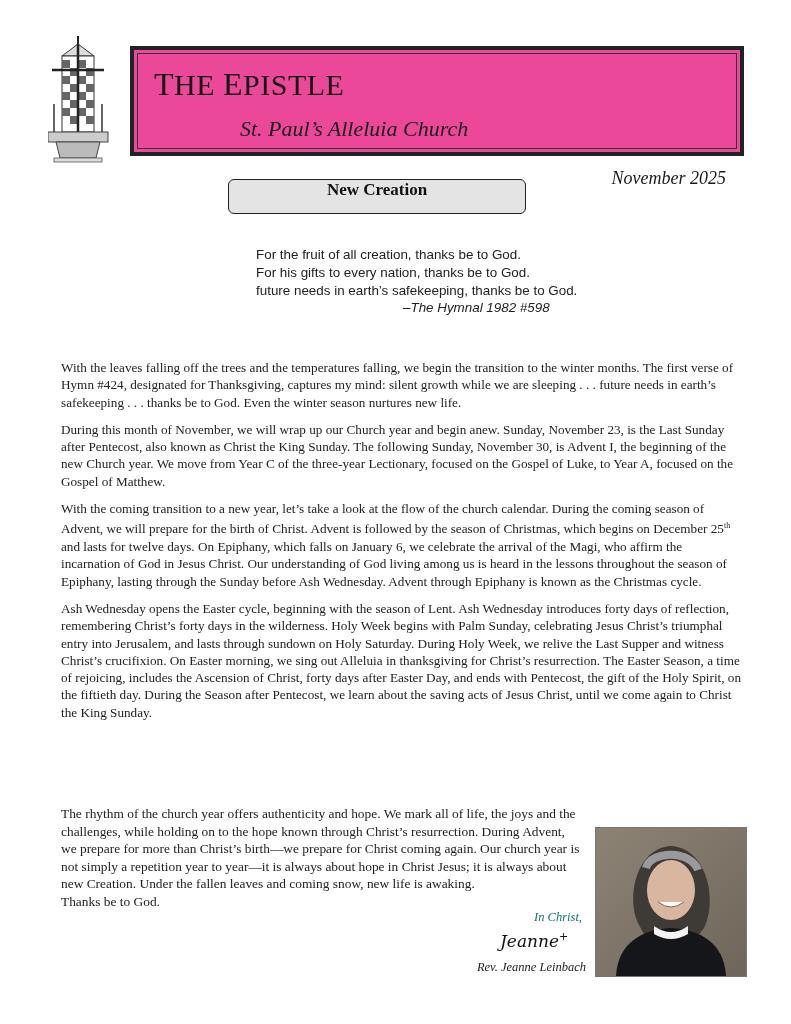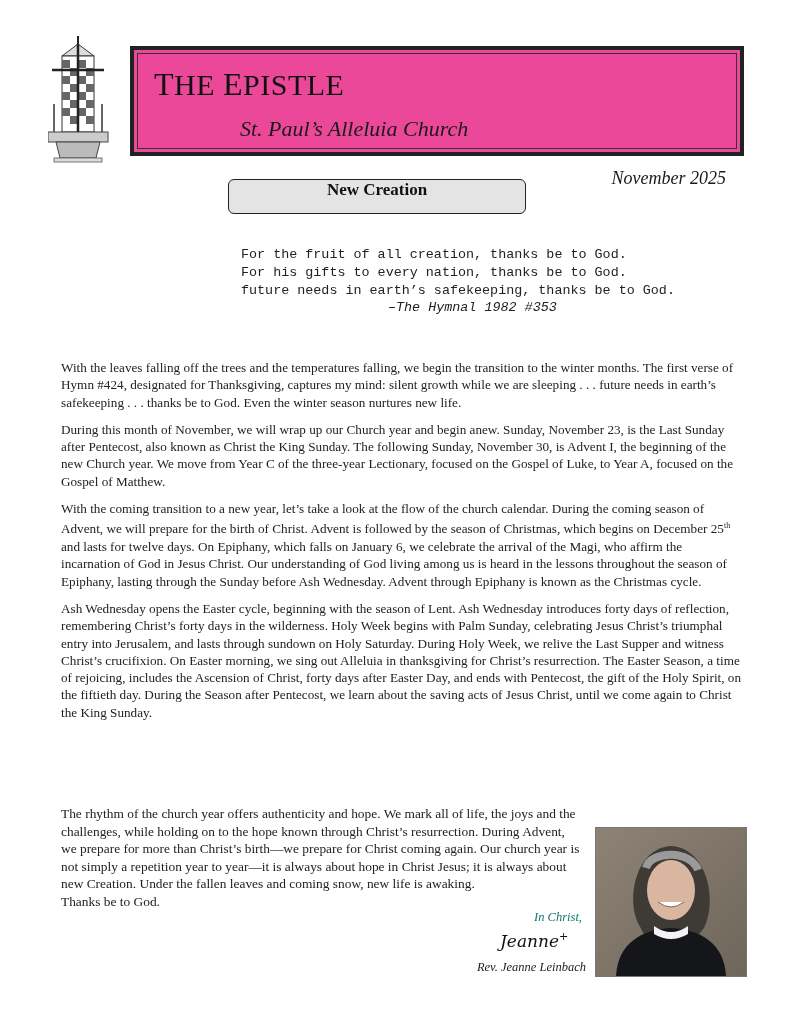--- a/index.html
+++ b/index.html
@@ -13,21 +13,21 @@
            font-size: 30px; font-variant: small-caps; letter-spacing: 0.5px; color: #111; }
   .title .big { font-size: 32px; }
   .subtitle { position: absolute; left: 102px; top: 62px; font-family: "Liberation Serif", serif;
               font-style: italic; font-size: 22px; color: #1a1a1a; }
   .date { position: absolute; right: 10px; top: 66px; font-family: "Liberation Serif", serif;
           font-style: italic; font-size: 18px; color: #1a1a1a; margin-top: 48px; }
   .section-box { position: absolute; left: 228px; top: 179px; width: 296px; height: 33px;
                  border: 1.5px solid #222; border-radius: 6px; background: #e4e4e4;
                  display: flex; align-items: flex-start; justify-content: center; }
   .section-title { font-family: "Liberation Serif", serif; font-weight: bold; font-size: 17px; color: #111; }
-  .hymn { position: absolute; left: 241px; top: 246px; font-family: Liberation Mono, monospace;
+  .hymn { position: absolute; left: 256px; top: 246px; font-family: Liberation Sans, sans-serif;
           font-size: 13.4px; line-height: 17.8px; color: #222; }
   .hymn .line { display: block; white-space: nowrap; }
   .hymn .cite { display: block; padding-left: 147px; font-style: italic; }
   .body { position: absolute; left: 61px; top: 359px; width: 680px; font-family: "Liberation Serif", serif;
           font-size: 13.2px; line-height: 17.3px; color: #222; }
   .body p { margin: 0 0 10px 0; }
   .body sup { font-size: 8px; }
   .last { position: absolute; left: 61px; top: 805px; width: 520px; font-family: "Liberation Serif", serif;
           font-size: 13.4px; line-height: 17.5px; color: #222; }
   .last p { margin: 0; }
@@ -88,21 +88,21 @@
 </div>
 
 <div class="section-box">
   <span class="section-title">New Creation</span>
 </div>
 
 <div class="hymn">
   <span class="line">For the fruit of all creation, thanks be to God.</span>
   <span class="line">For his gifts to every nation, thanks be to God.</span>
   <span class="line">future needs in earth’s safekeeping, thanks be to God.</span>
-  <span class="cite">–The Hymnal 1982 #353</span>
+  <span class="cite">–The Hymnal 1982 #598</span>
 </div>
 
 <div class="body">
   <p>With the leaves falling off the trees and the temperatures falling, we begin the transition to the winter months. The first verse of Hymn #424, designated for Thanksgiving, captures my mind: silent growth while we are sleeping . . . future needs in earth’s safekeeping . . . thanks be to God. Even the winter season nurtures new life.</p>
   <p>During this month of November, we will wrap up our Church year and begin anew. Sunday, November 23, is the Last Sunday after Pentecost, also known as Christ the King Sunday. The following Sunday, November 30, is Advent I, the beginning of the new Church year. We move from Year C of the three-year Lectionary, focused on the Gospel of Luke, to Year A, focused on the Gospel of Matthew.</p>
   <p><span>With the coming transition to a new year, let’s take a look at the flow of the church calendar. During the coming season of Advent, we will prepare for the birth of Christ. Advent is followed by the season of Christmas, which begins on December 25</span><sup>th</sup><span> and lasts for twelve days. On Epiphany, which falls on January 6, we celebrate the arrival of the Magi, who affirm the incarnation of God in Jesus Christ. Our understanding of God living among us is heard in the lessons throughout the season of Epiphany, lasting through the Sunday before Ash Wednesday. Advent through Epiphany is known as the Christmas cycle.</span></p>
   <p>Ash Wednesday opens the Easter cycle, beginning with the season of Lent. Ash Wednesday introduces forty days of reflection, remembering Christ’s forty days in the wilderness. Holy Week begins with Palm Sunday, celebrating Jesus Christ’s triumphal entry into Jerusalem, and lasts through sundown on Holy Saturday. During Holy Week, we relive the Last Supper and witness Christ’s crucifixion. On Easter morning, we sing out Alleluia in thanksgiving for Christ’s resurrection. The Easter Season, a time of rejoicing, includes the Ascension of Christ, forty days after Easter Day, and ends with Pentecost, the gift of the Holy Spirit, on the fiftieth day. During the Season after Pentecost, we learn about the saving acts of Jesus Christ, until we come again to Christ the King Sunday.</p>
 </div>
 
 <div class="last">

